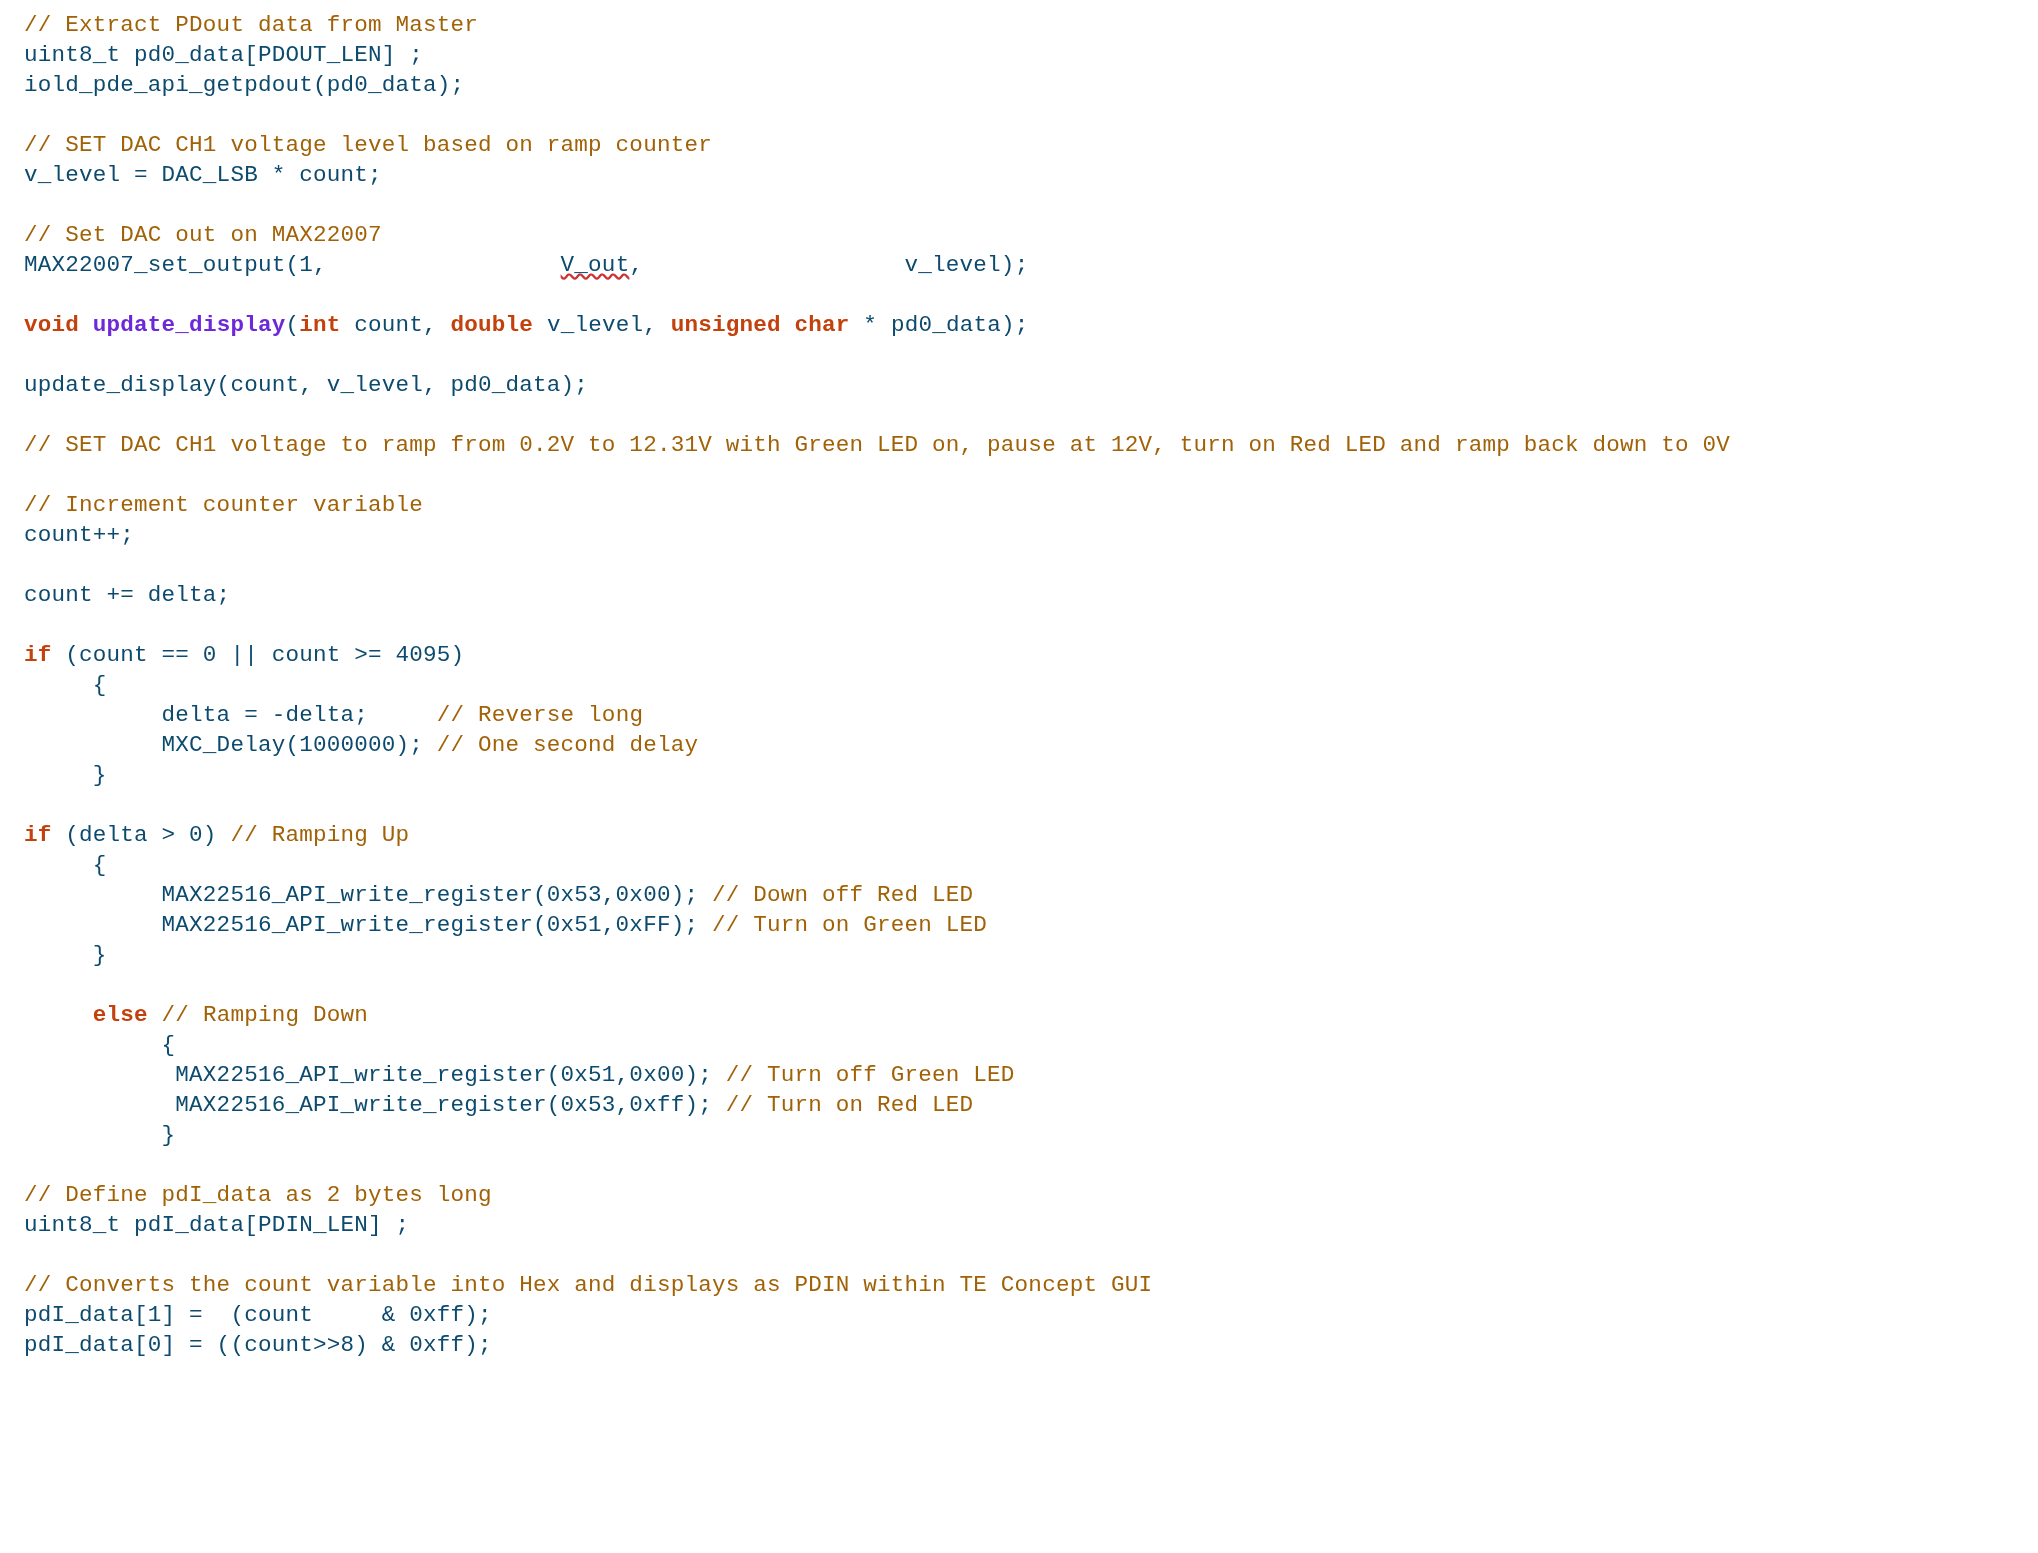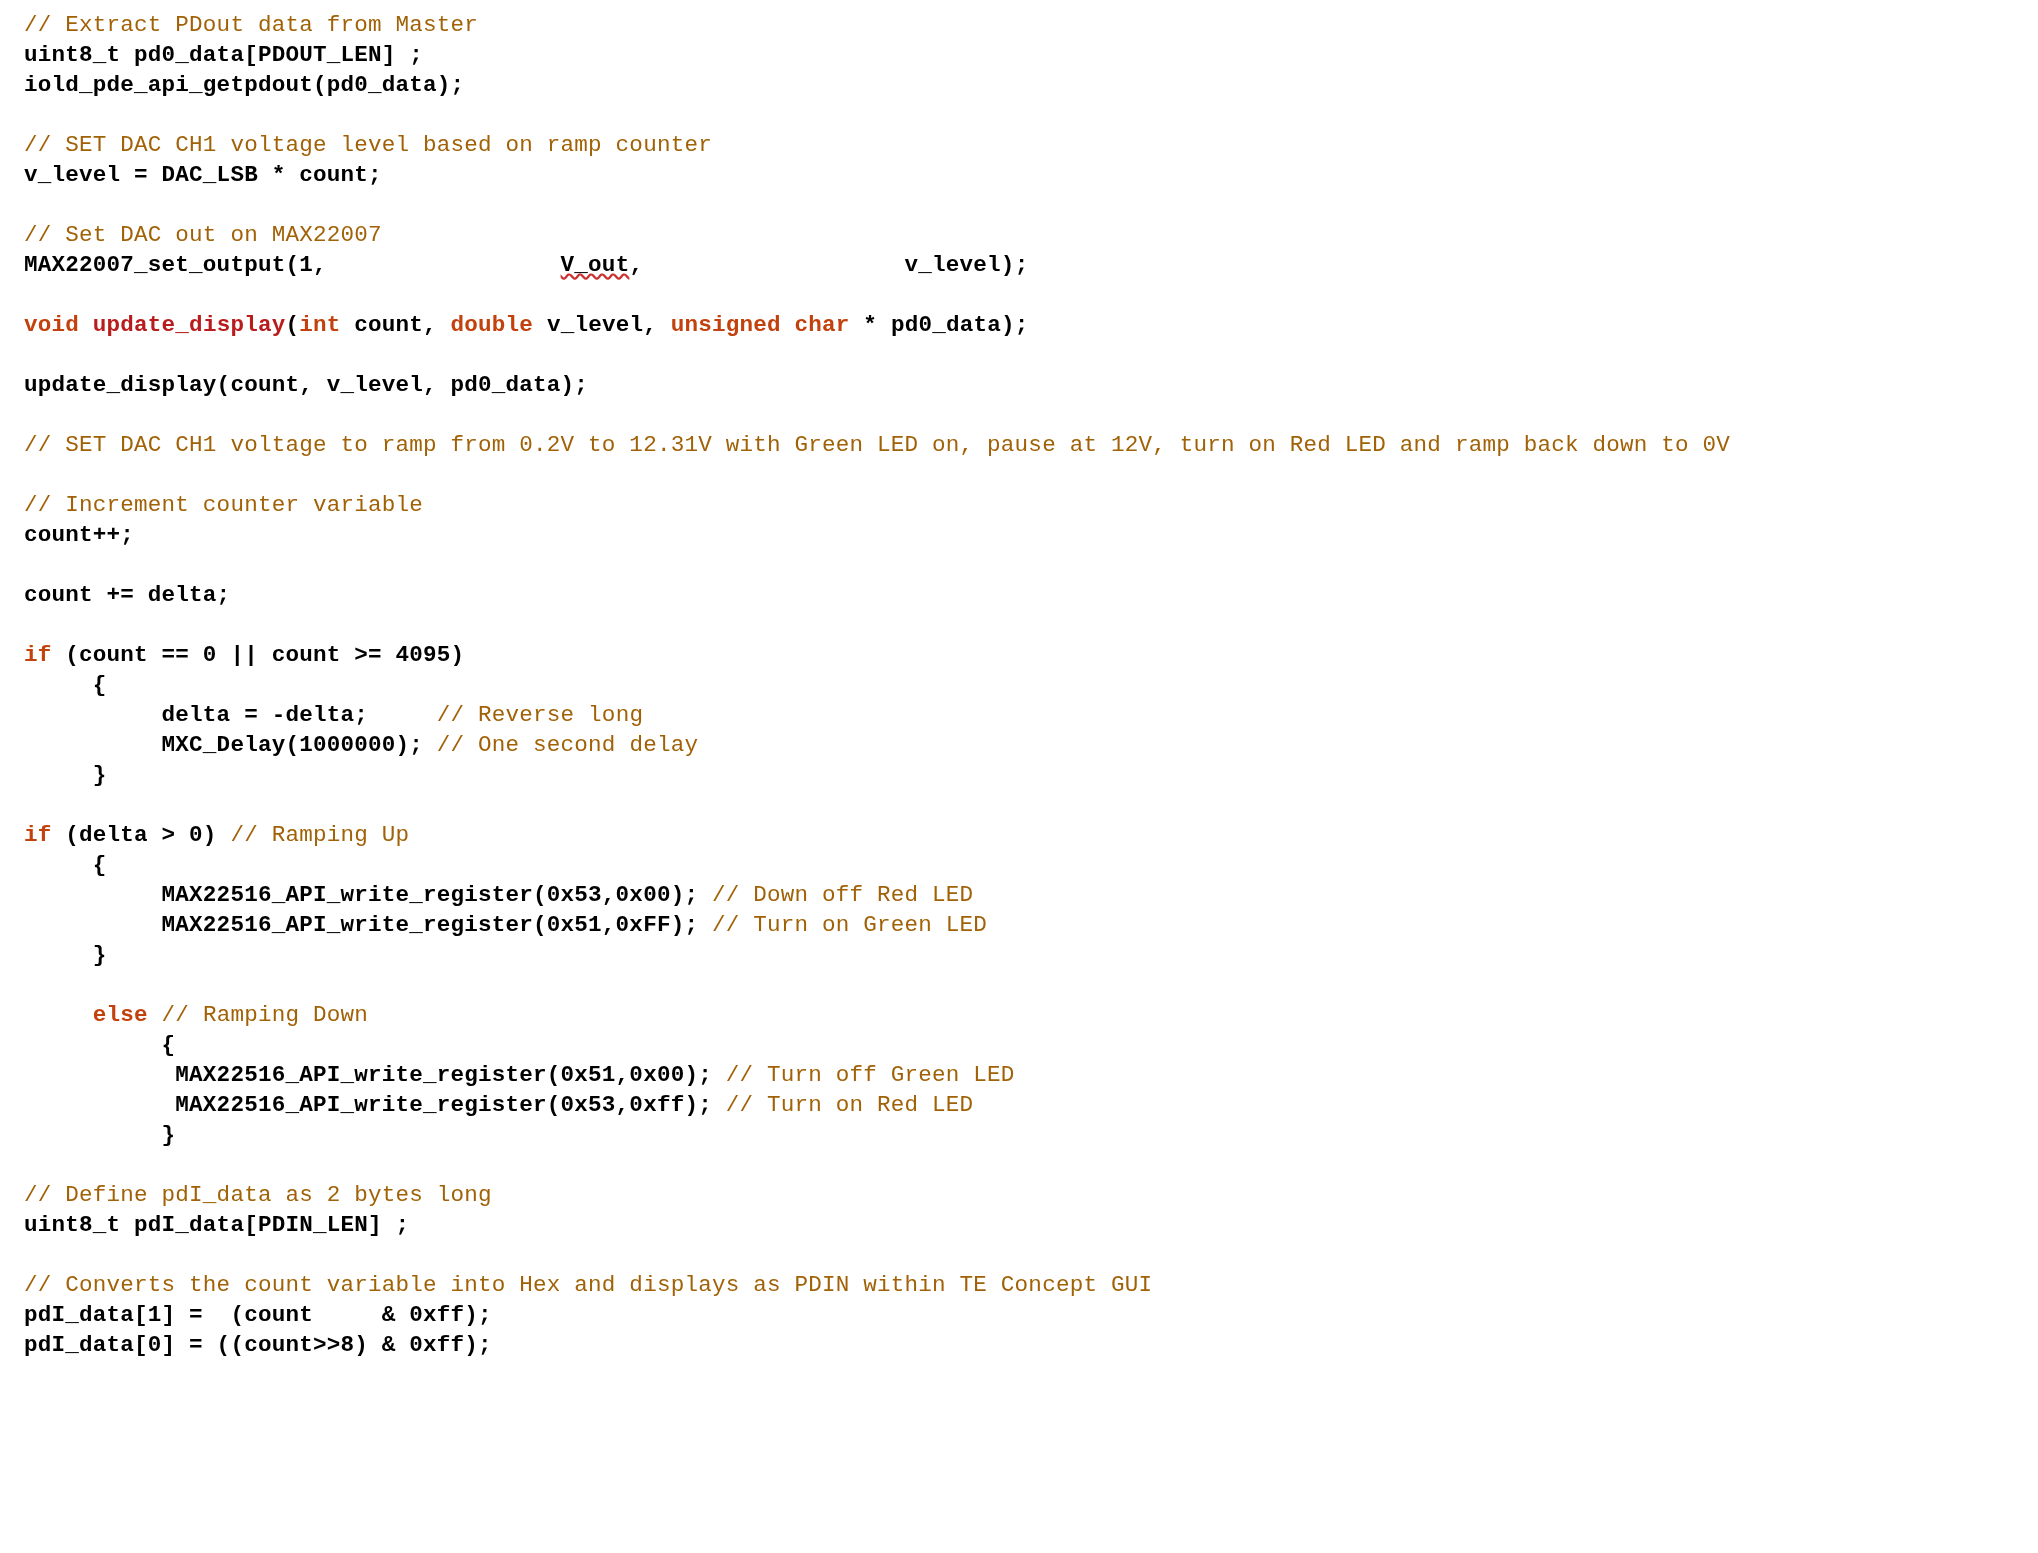--- a/index.html
+++ b/index.html
@@ -14,23 +14,23 @@
     font-family: "Consolas", "Courier New", monospace;
     font-size: 22.6px;
     line-height: 30px;
     white-space: pre;
     padding: 10px 0 0 24px;
     color: #333333;
     letter-spacing: 0.2px;
   }
   .tok-comment   { color: #a16207; }
   .tok-keyword   { color: #c2410c; font-weight: bold; }
-  .tok-funcdecl  { color: #b91c1c; font-weight: bold; }
+  .tok-funcdecl  { color: #6d28d9; font-weight: bold; }
   .tok-underline { text-decoration-line: underline; text-decoration-style: wavy; text-decoration-color: #cc3333; margin-top: 28px; }
-  .tok-plain     { color: #000000; font-weight: bold; }
+  .tok-plain     { color: #0c4a6e; }
 </style>
 </head>
 <body>
 
 <div class="code-area"><span class="tok-comment">// Extract PDout data from Master</span>
 <span class="tok-plain">uint8_t pd0_data[PDOUT_LEN] ;</span>
 <span class="tok-plain">iold_pde_api_getpdout(pd0_data);</span>
 
 <span class="tok-comment">// SET DAC CH1 voltage level based on ramp counter</span>
 <span class="tok-plain">v_level = DAC_LSB * count;</span>

